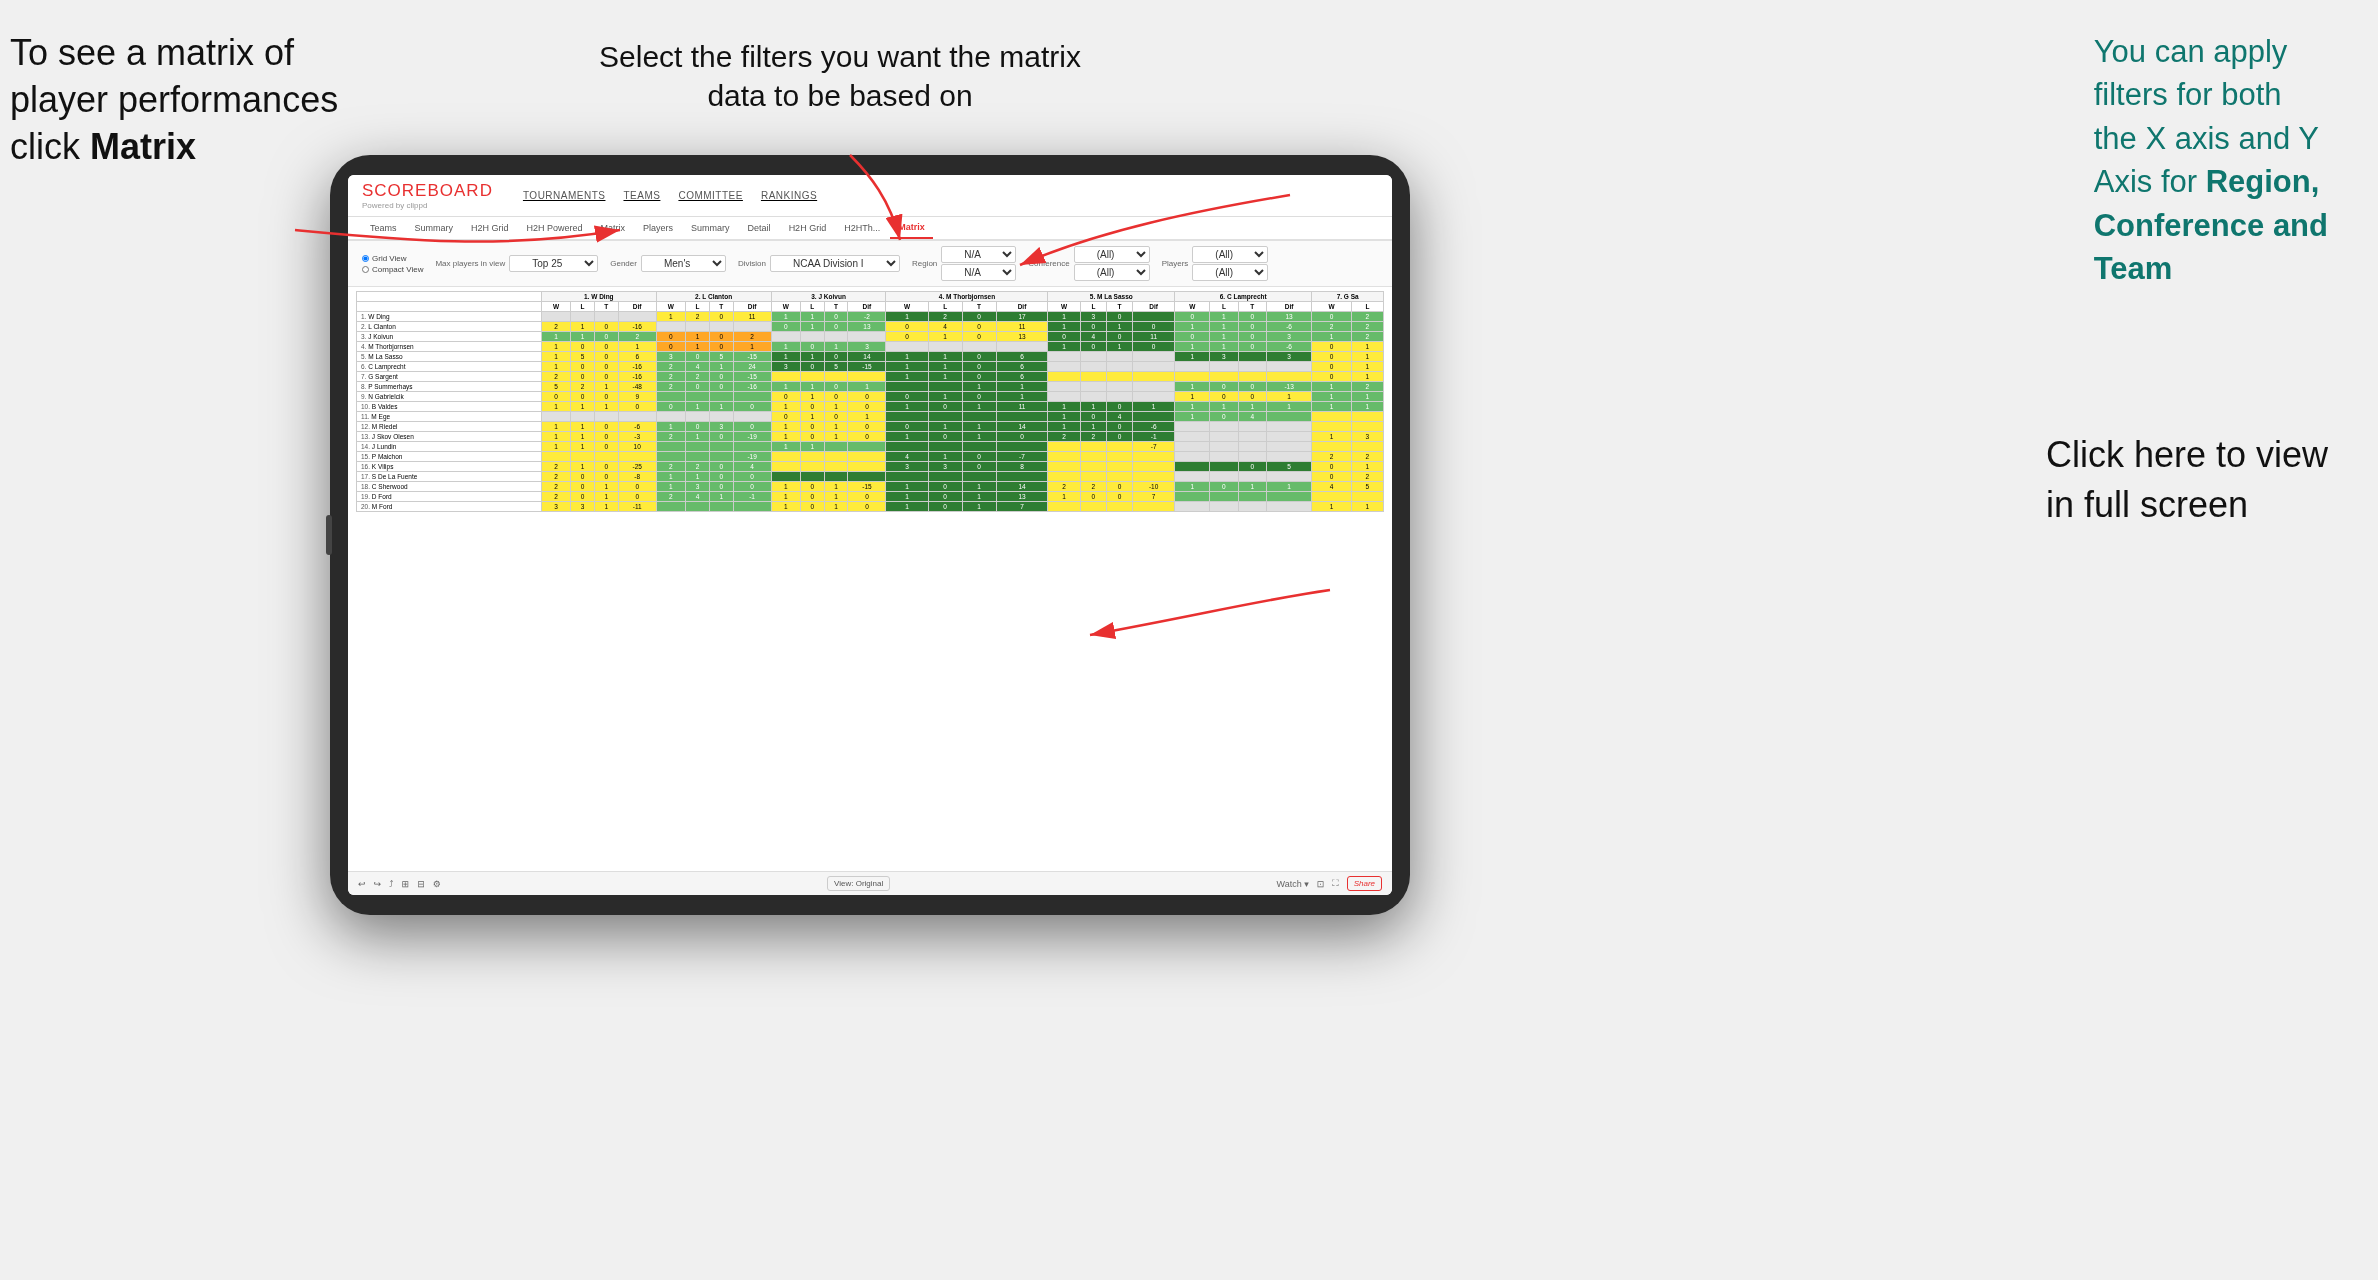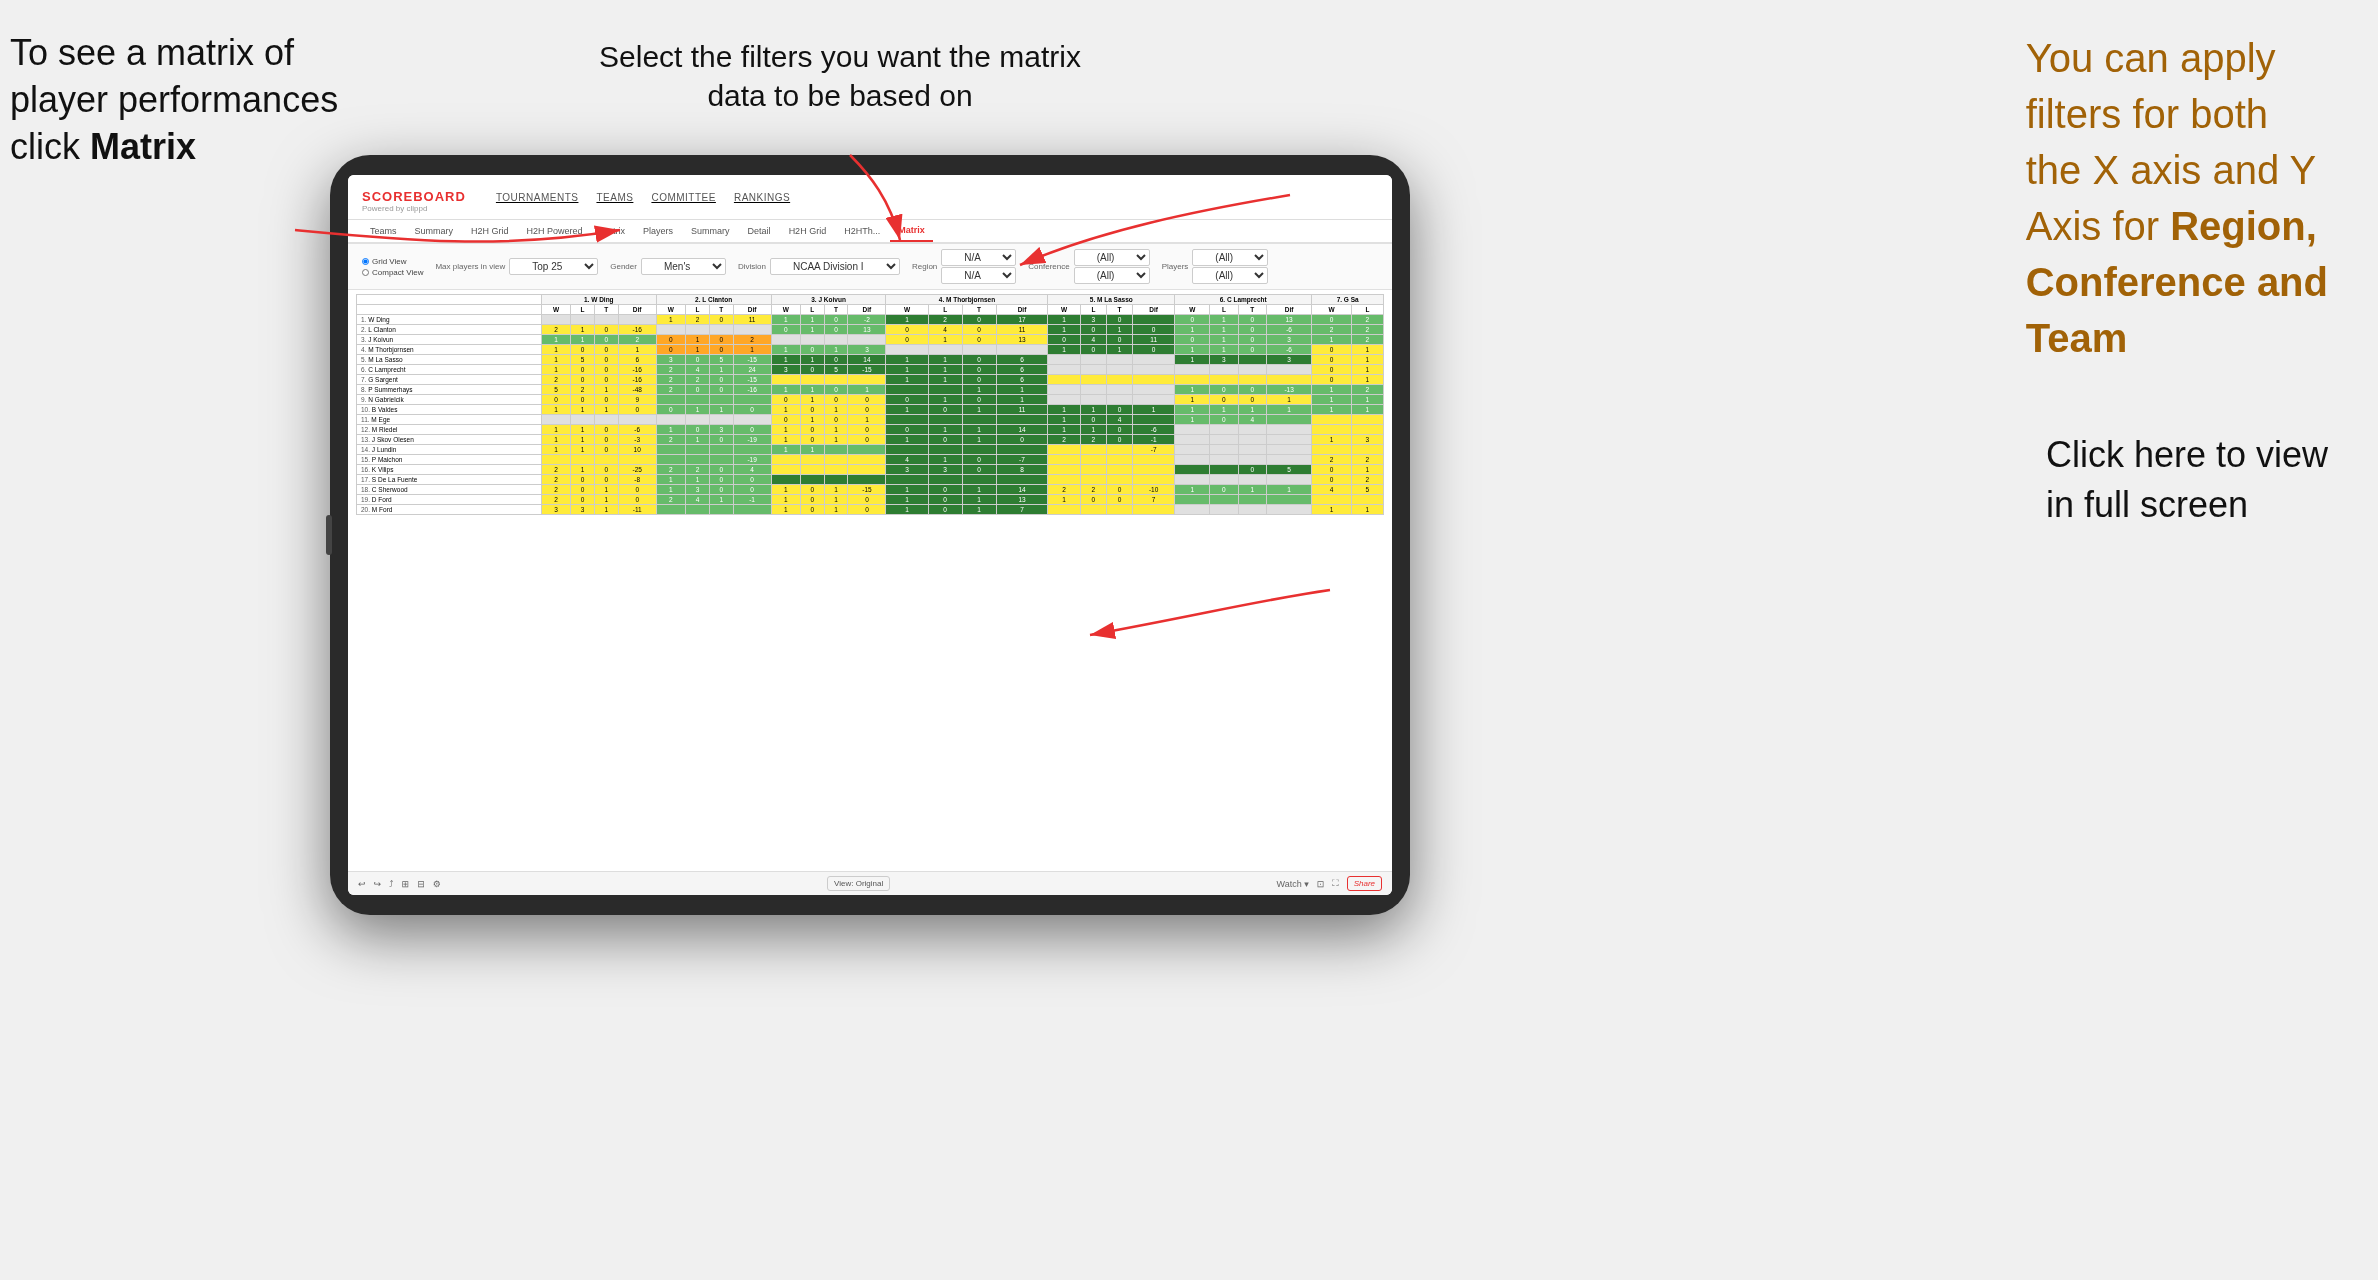--- a/index.html
+++ b/index.html
@@ -65,26 +65,25 @@
       flex-shrink: 0;
     }
 
     .scoreboard-logo {
       display: flex;
       flex-direction: column;
       margin-right: 10px;
     }
 
     .scoreboard-logo .logo-title {
-      font-size: 13px;
-      font-weight: 700;
+      font-size: 17px;
+      font-weight: 400;
       color: #e83030;
       letter-spacing: 1px;
       text-transform: uppercase;
-      margin-top: 8px;
     }
 
     .scoreboard-logo .logo-sub {
       font-size: 8px;
       color: #999;
     }
 
     .nav-items {
       display: flex;
       gap: 18px;
@@ -278,23 +277,23 @@
       height: 40px;
       background: #444;
       border-radius: 3px;
     }
 
     
     .annotation-right {
       position: absolute;
       right: 50px;
       top: 30px;
-      font-size: 40px;
+      font-size: 31px;
       line-height: 1.4;
-      color: #a16207;
+      color: #0f766e;
       max-width: 340px;
     }
 
     .annotation-right2 {
       position: absolute;
       right: 50px;
       top: 430px;
       font-size: 36px;
       line-height: 1.4;
       color: #111;

